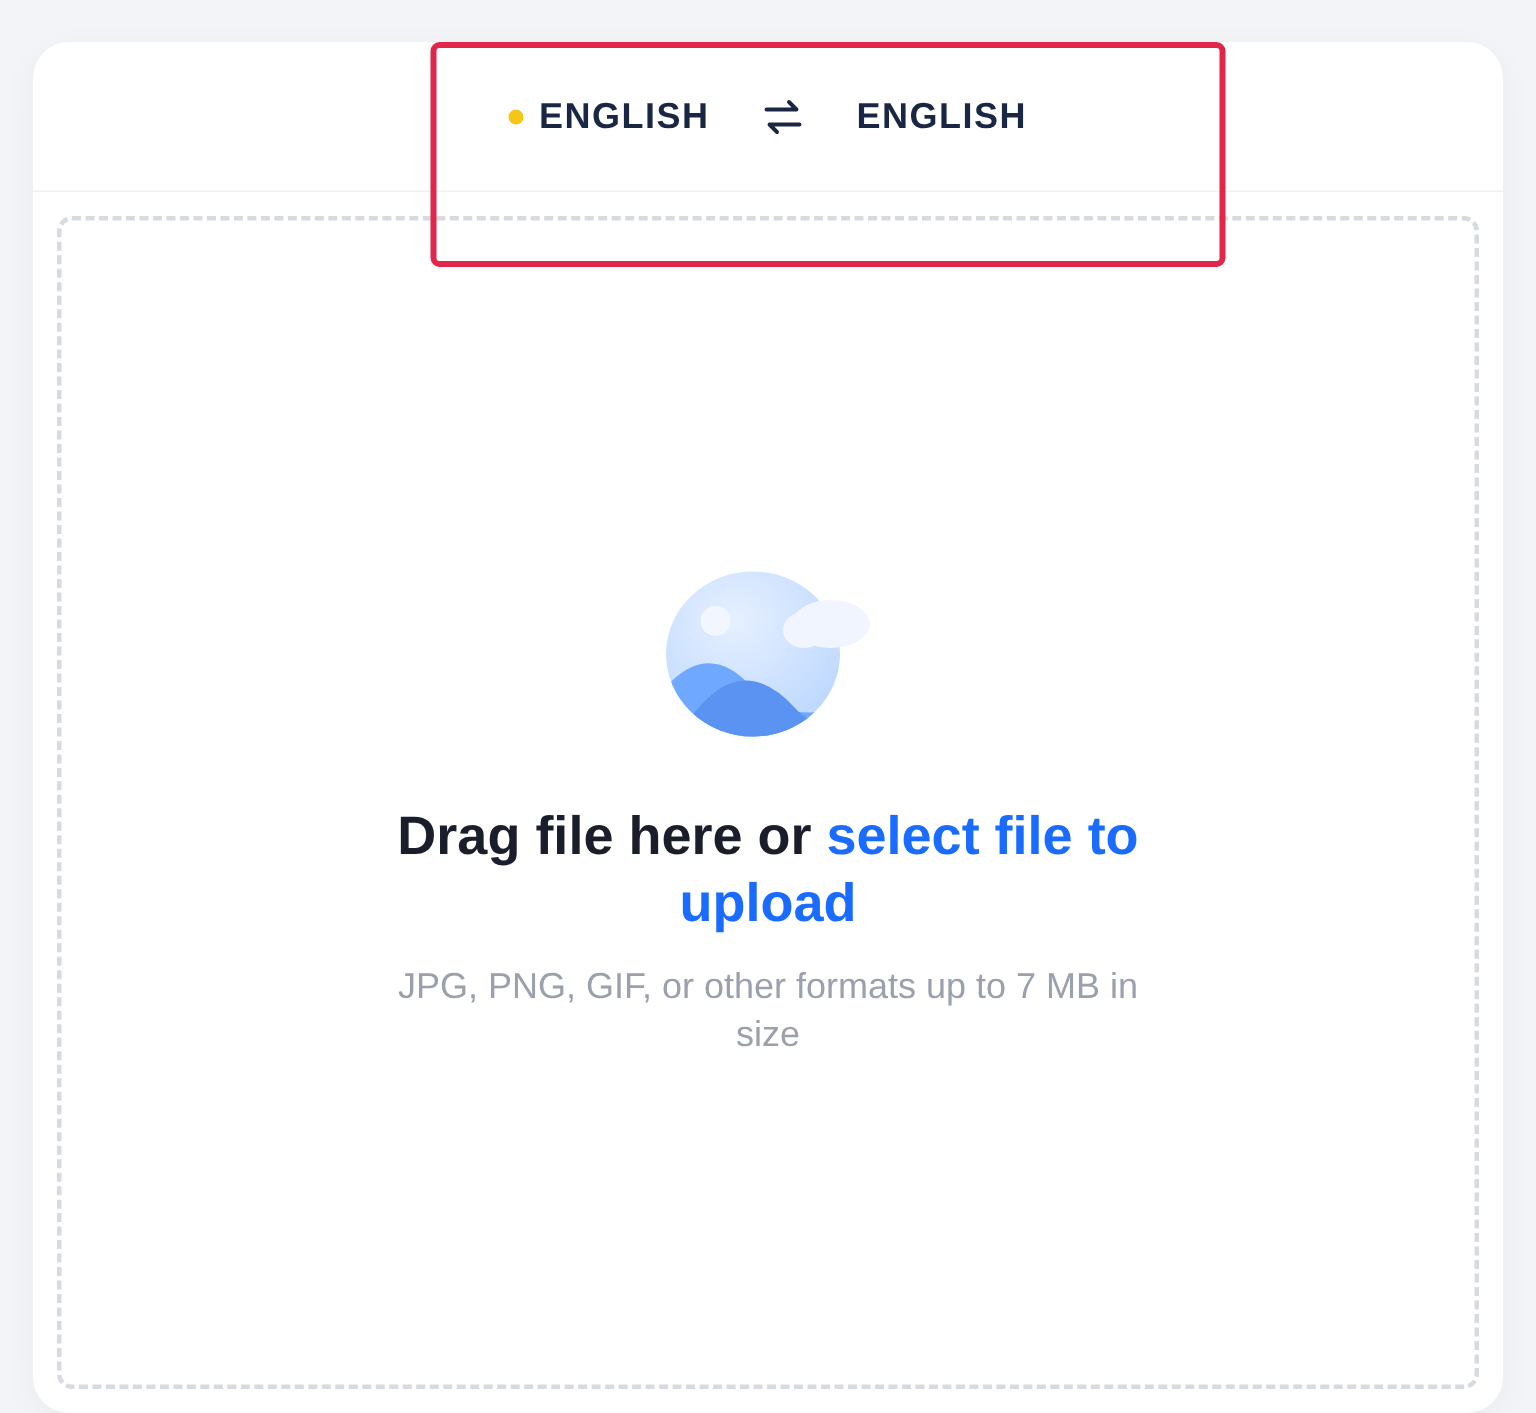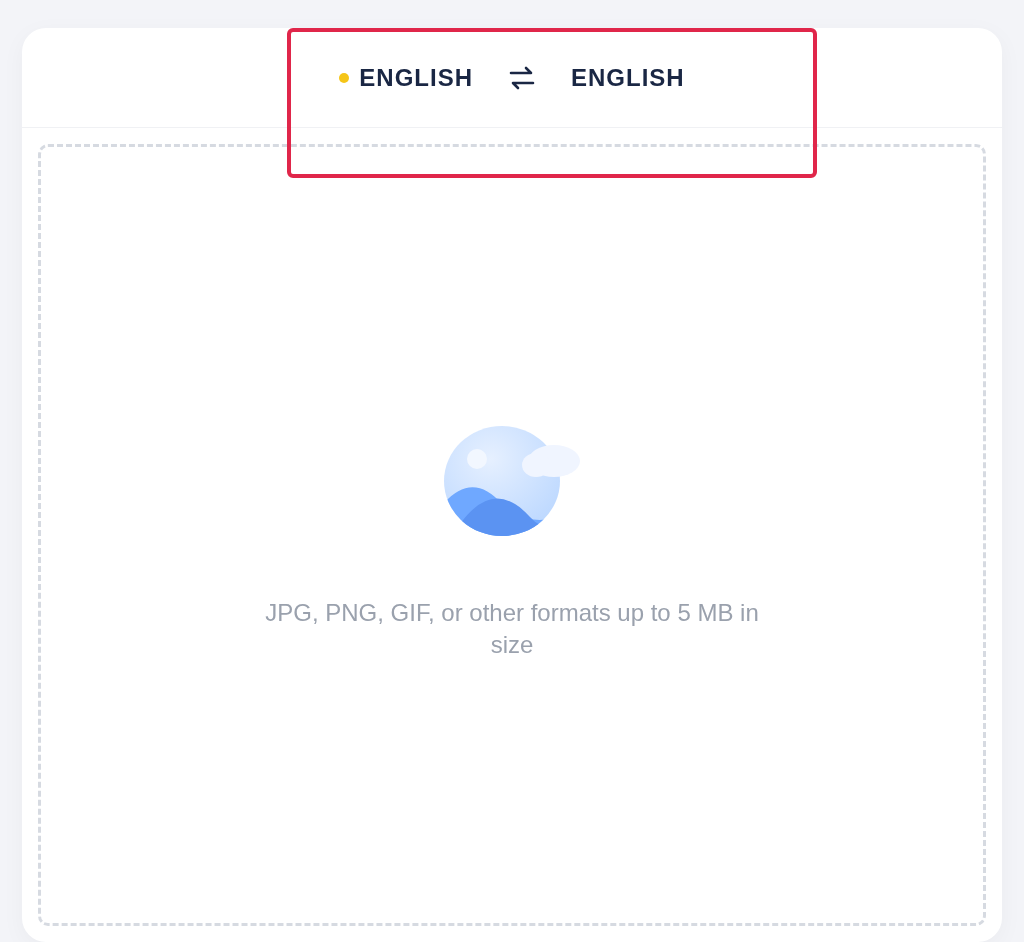--- a/index.html
+++ b/index.html
@@ -153,16 +153,19 @@
           <path d="M 28 115 Q 62 68 98 108 Q 110 122 130 118 L 130 140 L 0 140 Z" fill="#5b93f2"></path>
           <circle cx="45" cy="50" r="10" fill="#f2f7ff"></circle>
         </g>
         <g>
           <ellipse cx="122" cy="52" rx="26" ry="16" fill="#f0f5ff"></ellipse>
           <ellipse cx="104" cy="56" rx="14" ry="12" fill="#f0f5ff"></ellipse>
         </g>
       </svg>
     </div>
 
-    <div class="sub">JPG, PNG, GIF, or other formats up to 5 MB in size</div>
+    <div class="headline">
+      <span>Drag file here or </span><span class="link">select file to upload</span>
+    </div>
+    <div class="sub">JPG, PNG, GIF, or other formats up to 7 MB in size</div>
   </div>
 
 </div>
 
 </body></html>

